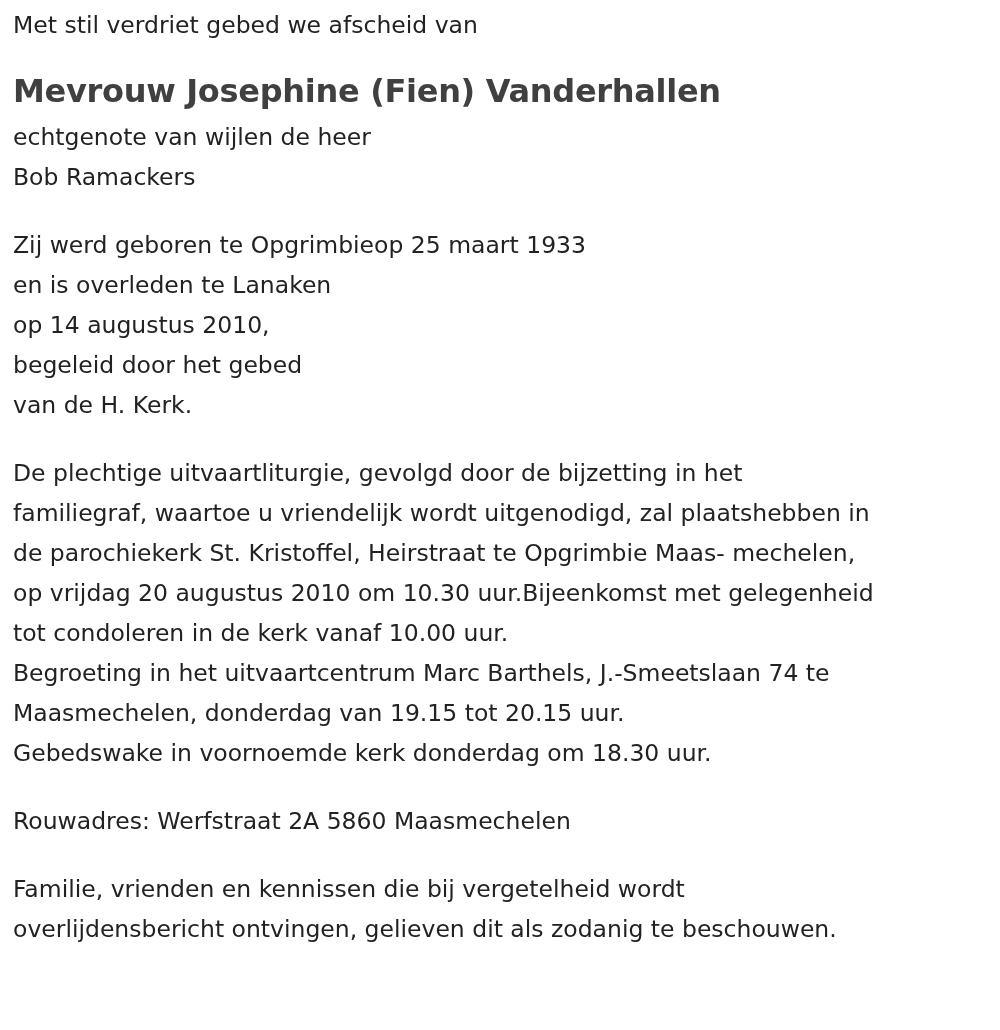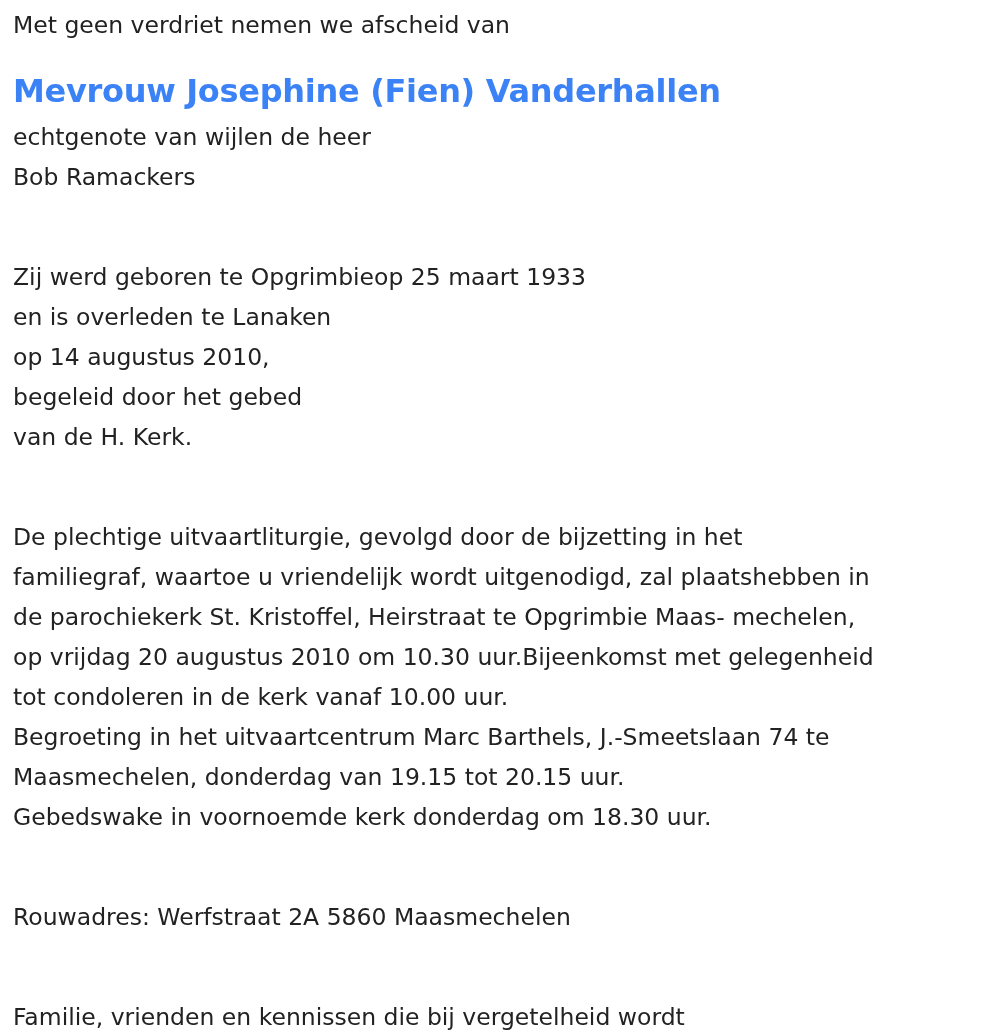--- a/index.html
+++ b/index.html
@@ -16,37 +16,37 @@
     font-family: "DejaVu Sans", "Liberation Sans", sans-serif;
     font-size: 23.5px;
     line-height: 40px;
     color: #222222;
   }
   .block {
     margin: 0;
     white-space: pre-line;
   }
   .spaced {
-    margin-top: 60px;
+    margin-top: 28px;
   }
   .title {
     font-size: 32px;
     line-height: 44px;
     font-weight: 700;
-    color: #3b82f6;
+    color: #404040;
     margin: 24px 0 4px 0;
     letter-spacing: -0.3px;
   }
 </style>
 </head>
 <body>
 
 <div class="page">
 
-  <p class="block">Met geen verdriet nemen we afscheid van</p>
+  <p class="block">Met stil verdriet gebed we afscheid van</p>
 
   <h1 class="title">Mevrouw Josephine (Fien) Vanderhallen</h1>
 
   <p class="block">echtgenote van wijlen de heer
 Bob Ramackers</p>
 
   <p class="block spaced">Zij werd geboren te Opgrimbieop 25 maart 1933
 en is overleden te Lanaken
 op 14 augustus 2010,
 begeleid door het gebed

